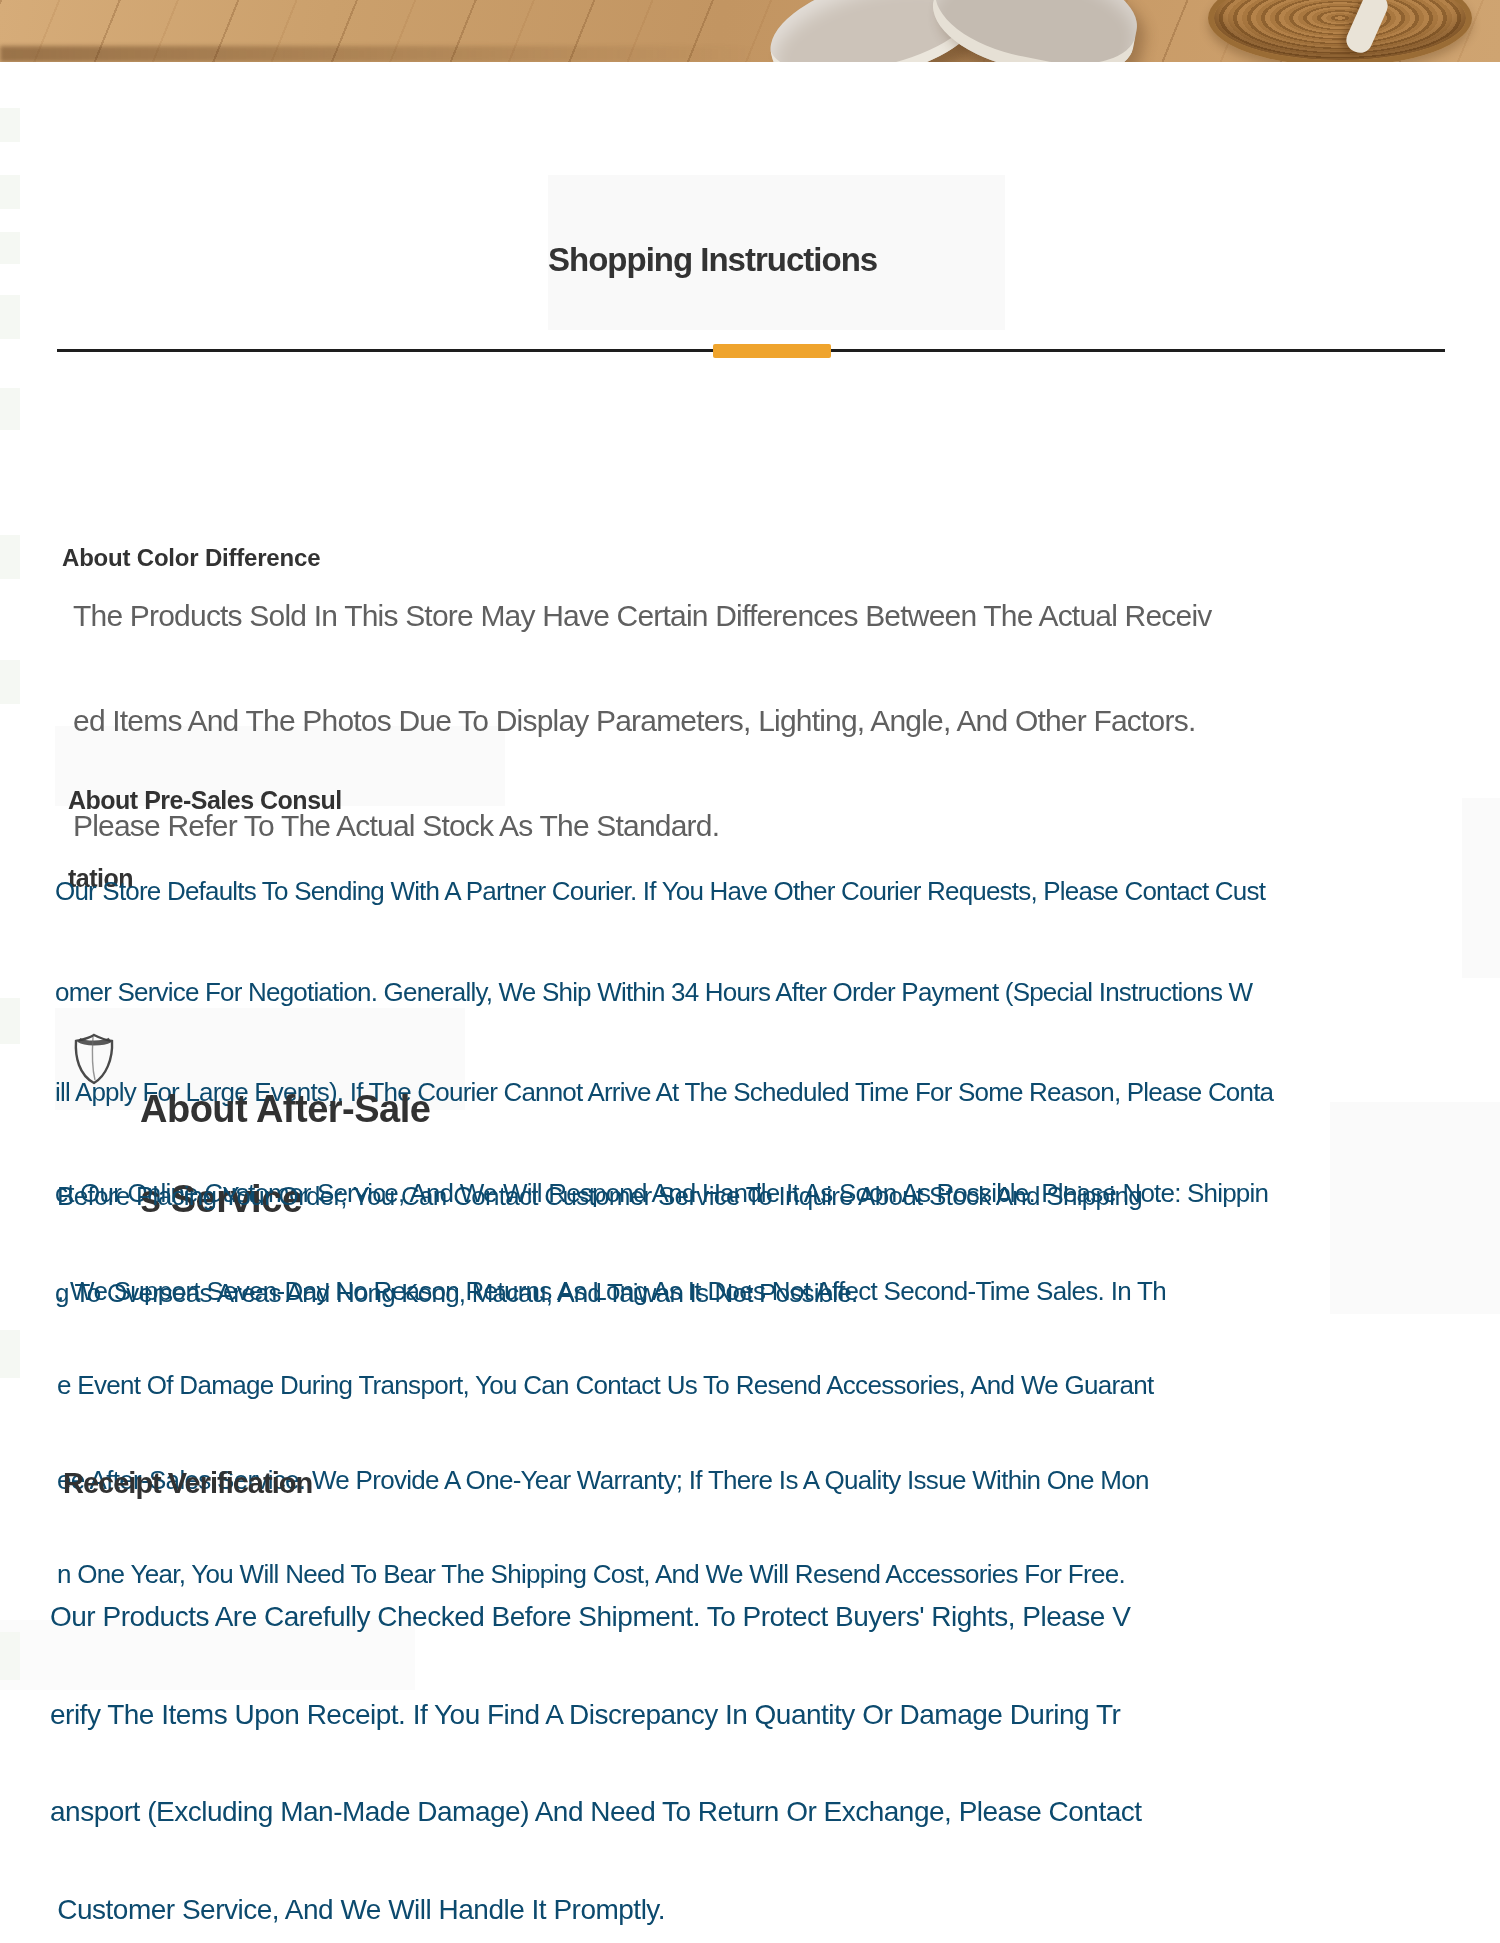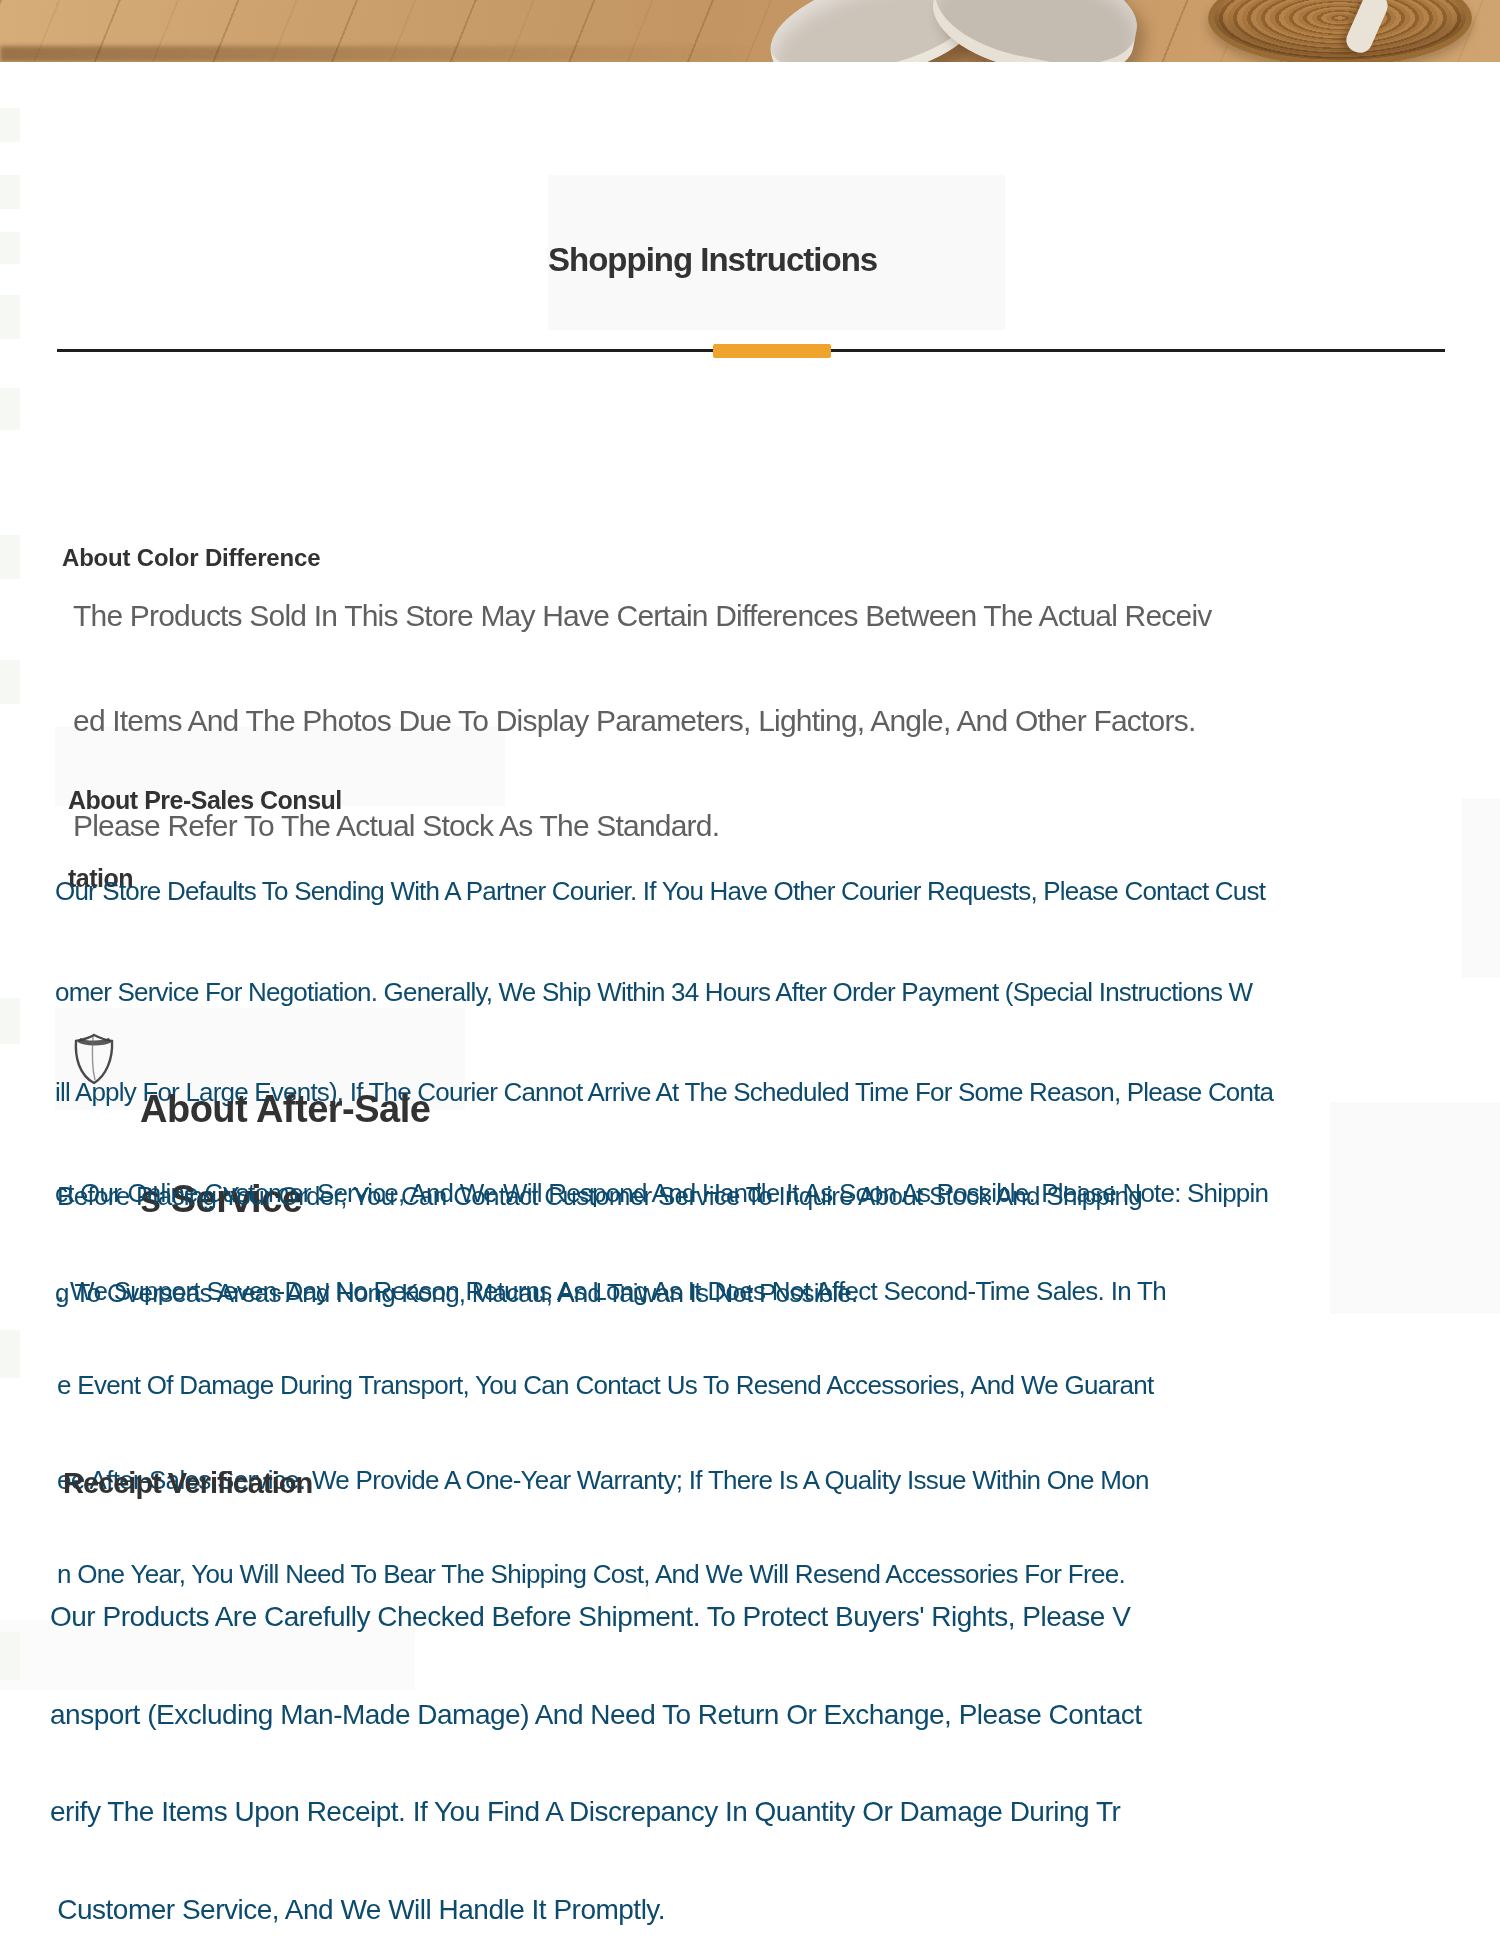--- a/index.html
+++ b/index.html
@@ -148,18 +148,18 @@
     <div>e Event Of Damage During Transport, You Can Contact Us To Resend Accessories, And We Guarant</div>
     <div>ee After-Sales Service. We Provide A One-Year Warranty; If There Is A Quality Issue Within One Mon</div>
     <div>n One Year, You Will Need To Bear The Shipping Cost, And We Will Resend Accessories For Free.</div>
   </div>
 
   <div class="h-small h4a">
     <div>Receipt Verification</div>
   </div>
   <div class="para p4">
     <div>Our Products Are Carefully Checked Before Shipment. To Protect Buyers' Rights, Please V</div>
+    <div>erify The Items Upon Receipt. If You Find A Discrepancy In Quantity Or Damage During Tr</div>
     <div>ansport (Excluding Man-Made Damage) And Need To Return Or Exchange, Please Contact</div>
-    <div>erify The Items Upon Receipt. If You Find A Discrepancy In Quantity Or Damage During Tr</div>
     <div> Customer Service, And We Will Handle It Promptly.</div>
   </div>
 
 </div>
 
 </body></html>

